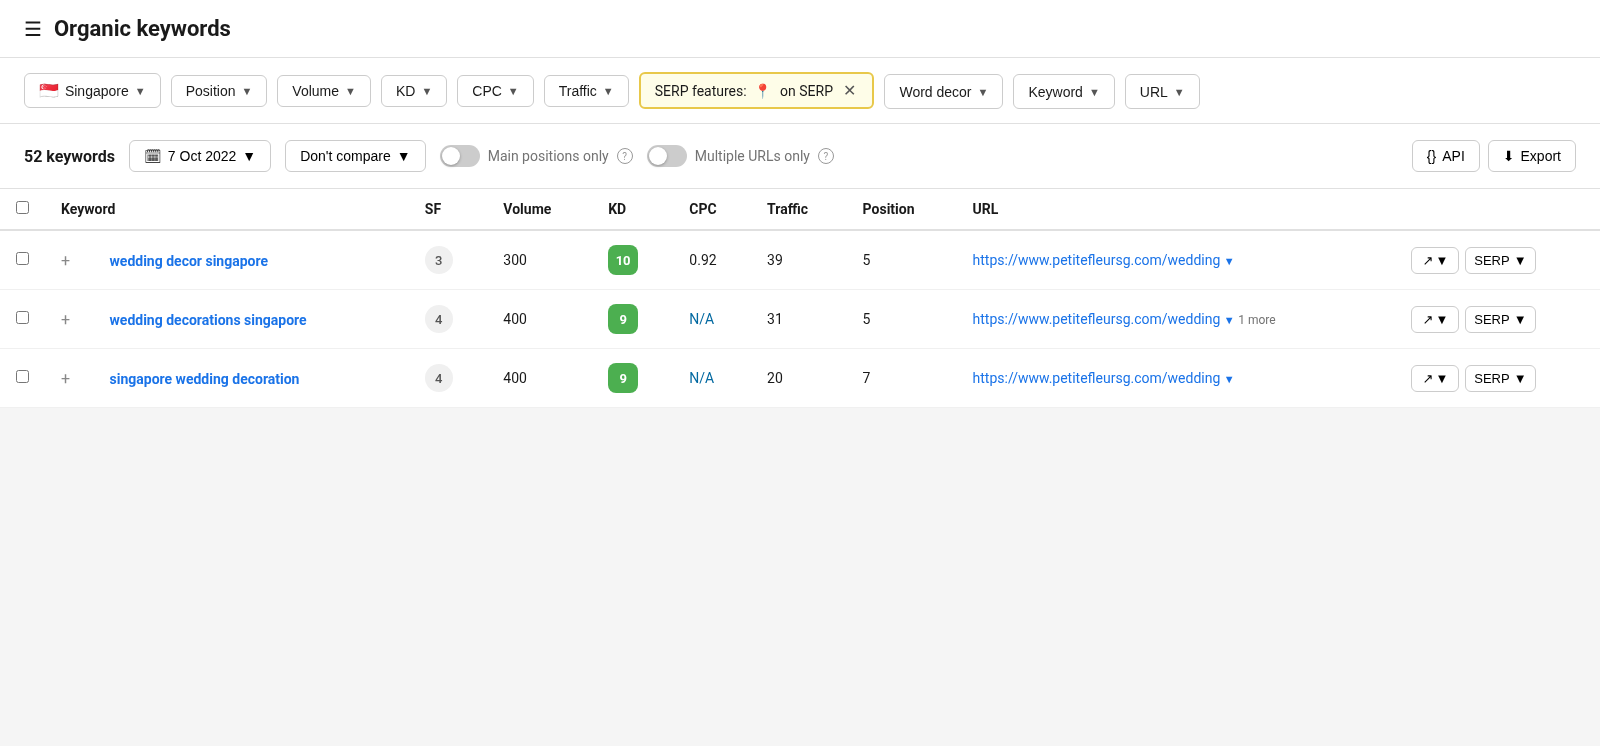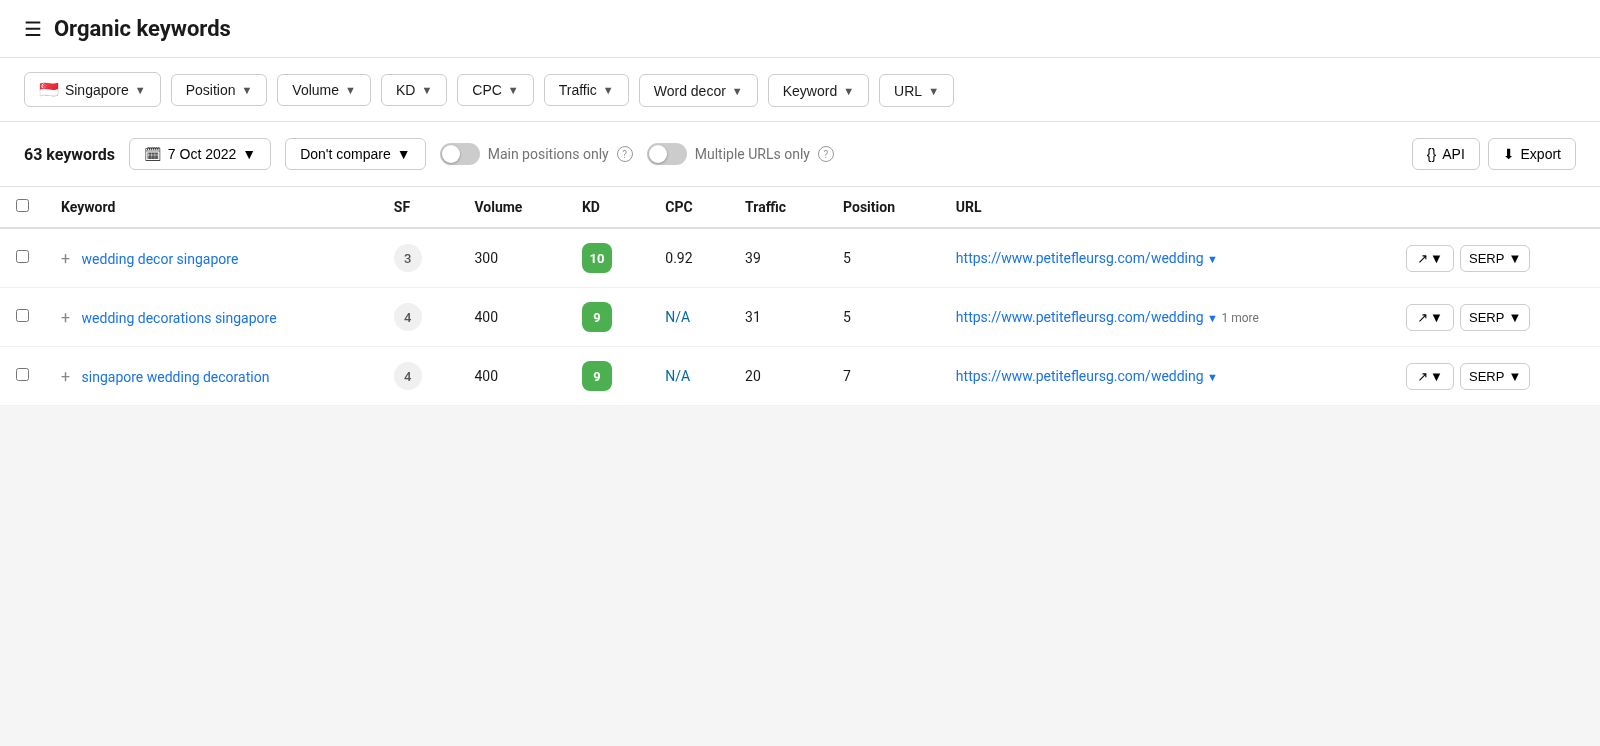--- a/index.html
+++ b/index.html
@@ -172,21 +172,22 @@
       border-bottom: 1px solid #f0f0f0;
     }
     tbody td {
       padding: 14px 16px;
       font-size: 14px;
       vertical-align: middle;
     }
     .keyword-link {
       color: #1a73e8;
       text-decoration: none;
-      font-weight: 400;
+      font-weight: 700;
+      margin-left: 28px;
     }
     .sf-badge {
       display: inline-flex;
       align-items: center;
       justify-content: center;
       width: 28px;
       height: 28px;
       border-radius: 50%;
       background: #f0f0f0;
       color: #555;
@@ -272,41 +273,47 @@
         <span class="chevron">▼</span>
       </button>
       <button class="filter-btn">
         <span>CPC</span>
         <span class="chevron">▼</span>
       </button>
       <button class="filter-btn">
         <span>Traffic</span>
         <span class="chevron">▼</span>
       </button>
+      <div class="filter-serp">
+        <span>SERP features:</span>
+        <span>📍</span>
+        <span>on SERP</span>
+        <button class="close-btn">✕</button>
+      </div>
     </div>
 
     <div class="row2">
       <button class="filter-btn">
         <span>Word decor</span>
         <span class="chevron">▼</span>
       </button>
       <button class="filter-btn">
         <span>Keyword</span>
         <span class="chevron">▼</span>
       </button>
       <button class="filter-btn">
         <span>URL</span>
         <span class="chevron">▼</span>
       </button>
     </div>
   </div>
 </div>
 
 <div class="toolbar">
-  <span class="keyword-count">63 keywords</span>
+  <span class="keyword-count">52 keywords</span>
   <button class="date-btn">
     <span>🗓</span>
     <span>7 Oct 2022</span>
     <span class="chevron">▼</span>
   </button>
   <button class="compare-btn">
     <span>Don't compare</span>
     <span class="chevron">▼</span>
   </button>
   <div class="toggle-group">

